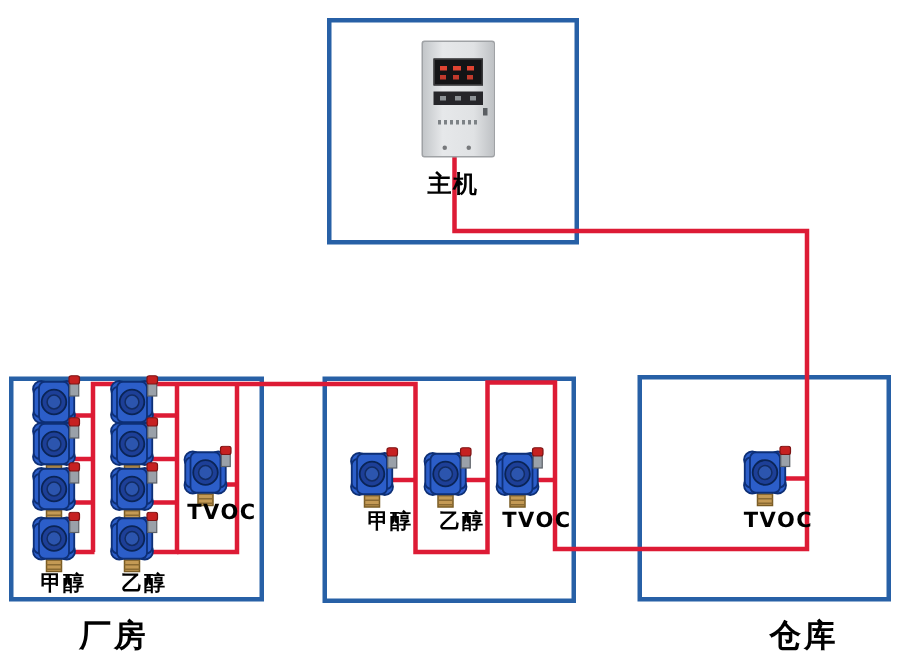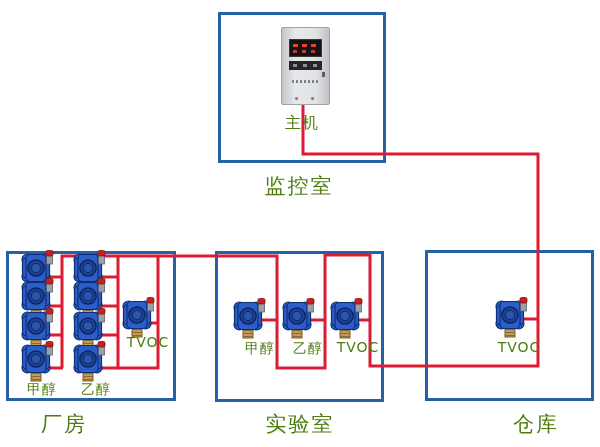--- a/index.html
+++ b/index.html
@@ -44,21 +44,21 @@
   .host-panel::before{content:"";position:absolute;left:4px;top:3px;width:25px;height:3px;
     background:repeating-linear-gradient(90deg,#8d9296 0 4px,transparent 4px 10px);}
   .host-brand{position:absolute;left:10px;top:52px;width:27px;height:3px;
     background:repeating-linear-gradient(90deg,#7d8286 0 2px,transparent 2px 4px);}
   .host-latch{position:absolute;right:4px;top:44px;width:3px;height:5px;background:#5a5e62;}
   .host-screw{position:absolute;left:13px;bottom:4px;width:3px;height:3px;border-radius:50%;
     background:#77797c;box-shadow:16px 0 0 #77797c;}
 
   .label{
     position:absolute;transform:translate(-50%,-50%);
-    font-weight:normal;color:#4d7c0f;white-space:nowrap;z-index:5;line-height:1;
+    font-weight:bold;color:#000000;white-space:nowrap;z-index:5;line-height:1;
   }
   .room-label{font-size:21px;letter-spacing:2px;}
   .device-label{font-size:16px;letter-spacing:1px;}
   .gas-label{font-size:14px;letter-spacing:1px;padding-left:16px;}
 </style>
 </head>
 <body>
 
 <div class="canvas">
 
@@ -153,23 +153,21 @@
     </svg>
   <svg class="detector" style="left:327px;top:298px">
       <use href="#detector"></use>
     </svg>
 
   <svg class="detector" style="left:492px;top:297px">
       <use href="#detector"></use>
     </svg>
 
   <div class="label device-label" style="left:302px;top:123px">主机</div>
-  <div class="label room-label" style="left:299px;top:186px">监控室</div>
-  <div class="label room-label" style="left:64px;top:424px">厂房</div>
-  <div class="label room-label" style="left:300px;top:424px">实验室</div>
+  <div class="label room-label" style="left:76px;top:424px">厂房</div>
   <div class="label room-label" style="left:536px;top:424px">仓库</div>
 
   <div class="label gas-label" style="left:34px;top:389px">甲醇</div>
   <div class="label gas-label" style="left:88px;top:389px">乙醇</div>
   <div class="label gas-label" style="left:140px;top:342px">TVOC</div>
   <div class="label gas-label" style="left:252px;top:348px">甲醇</div>
   <div class="label gas-label" style="left:300px;top:348px">乙醇</div>
   <div class="label gas-label" style="left:350px;top:347px">TVOC</div>
   <div class="label gas-label" style="left:511px;top:347px">TVOC</div>
 

